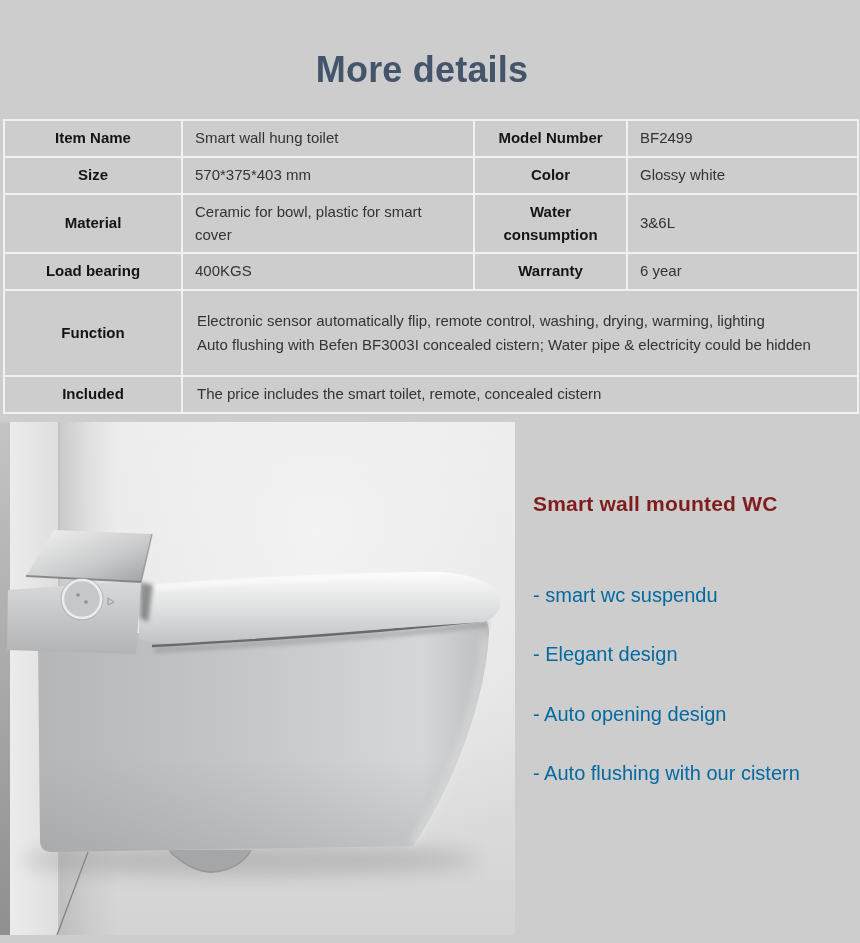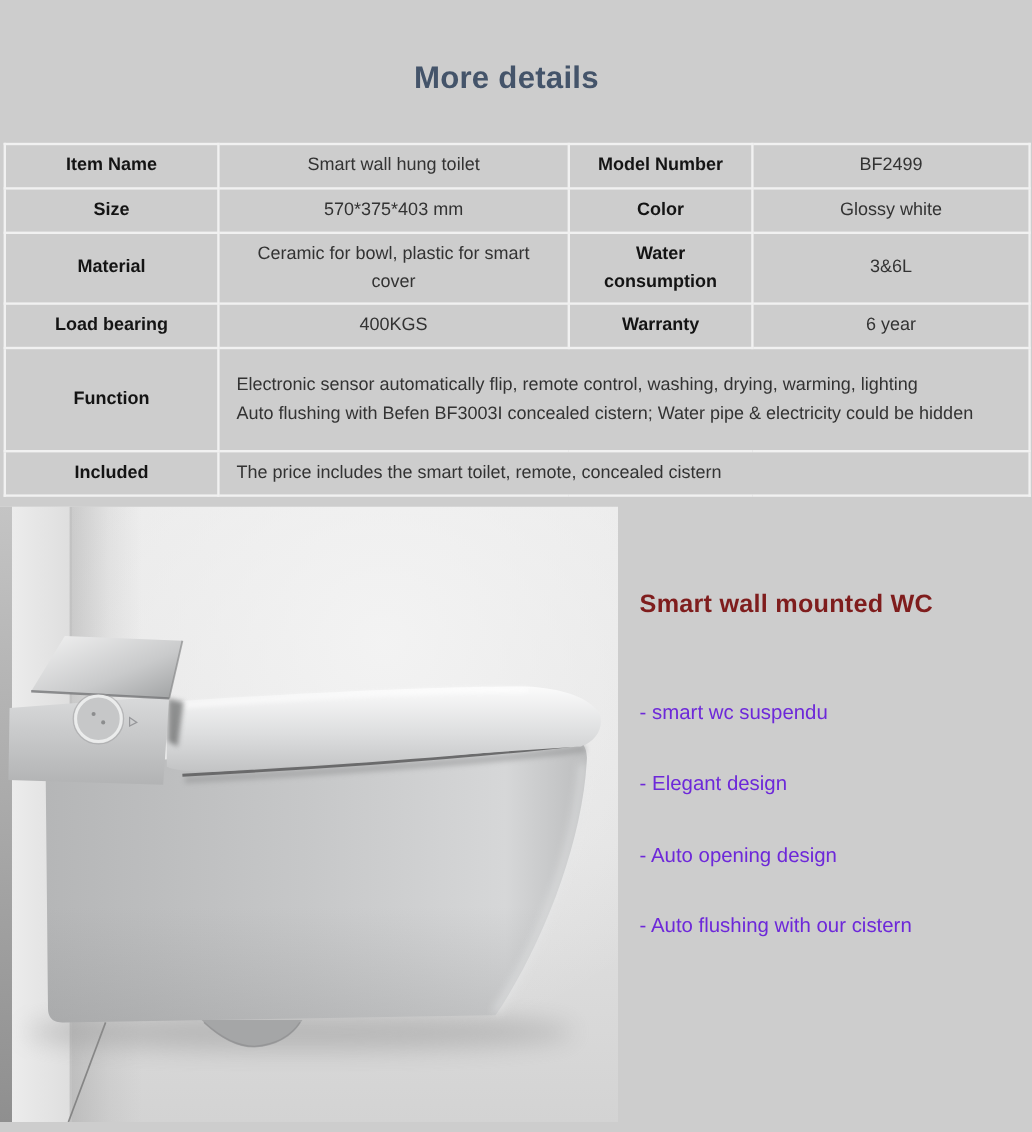--- a/index.html
+++ b/index.html
@@ -9,21 +9,21 @@
     background: #cdcdcd;
     font-family: "Liberation Sans", sans-serif;
     overflow: hidden;
   }
 
   
   .page-title {
     position: absolute;
     top: 49px; left: 0; right: 16px;
     text-align: center;
-    font-size: 26px;
+    font-size: 36px;
     font-weight: bold;
     color: #44546a;
     letter-spacing: 0.2px;
   }
 
   
   table.spec {
     position: absolute;
     top: 119px; left: 3px;
     width: 854px;
@@ -36,21 +36,21 @@
     color: #2e2e2e;
     vertical-align: middle;
     padding: 4px 12px;
     line-height: 1.5;
   }
   table.spec th {
     font-weight: bold;
     color: #141414;
     text-align: center;
   }
-  table.spec td { text-align: center; color: #333333; }
+  table.spec td { color: #333333; }
   table.spec td.td-span {
     text-align: left;
     padding-left: 14px;
     white-space: pre-line;
     line-height: 1.62;
   }
   tr.r-small  { height: 37px; }
   tr.r-mid    { height: 59px; }
   tr.r-func   { height: 86px; }
 
@@ -73,22 +73,22 @@
     position: absolute;
     top: 70px; left: 0;
     font-size: 21px;
     font-weight: bold;
     color: #7f1d1d;
     letter-spacing: 0.2px;
   }
   .feature {
     position: absolute;
     left: 0;
-    font-size: 17px;
-    color: #6d28d9;
+    font-size: 20px;
+    color: #0369a1;
   }
   .feature.f0 { top: 162px; }
   .feature.f1 { top: 221px; }
   .feature.f2 { top: 281px; }
   .feature.f3 { top: 340px; }
 </style>
 </head>
 <body>
 
 <div class="page-title">More details</div>

